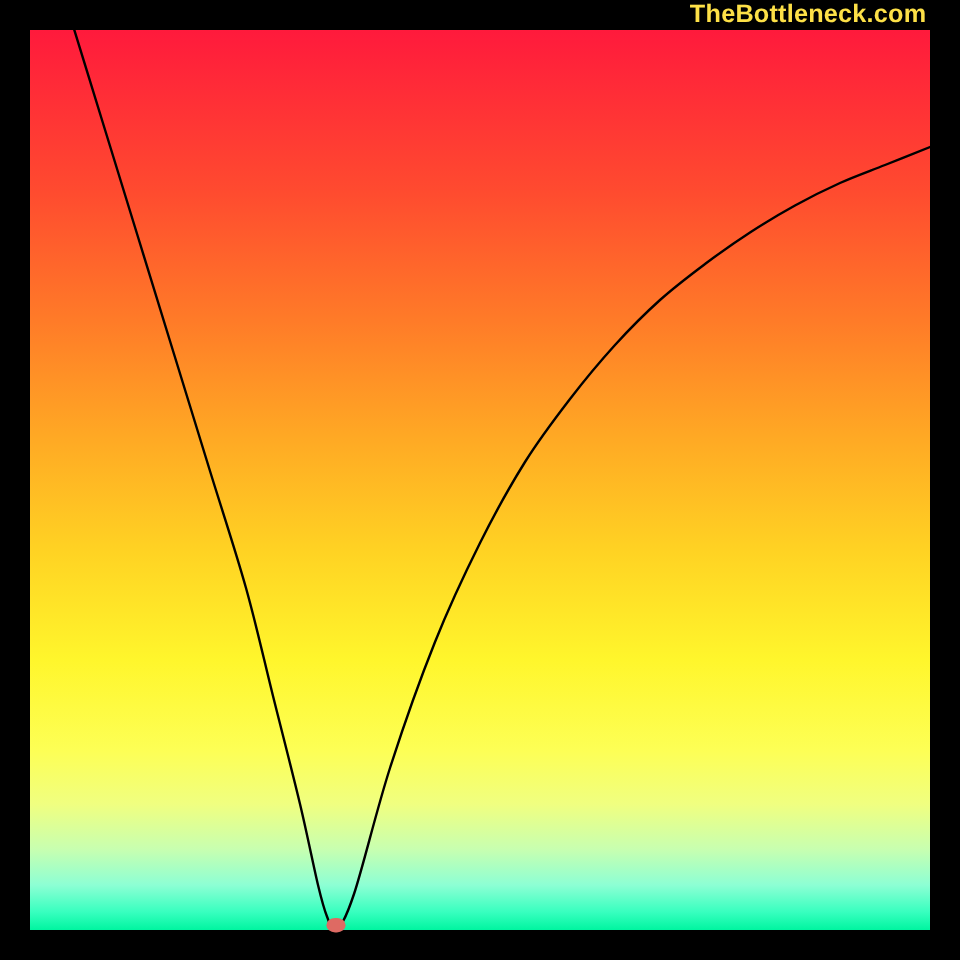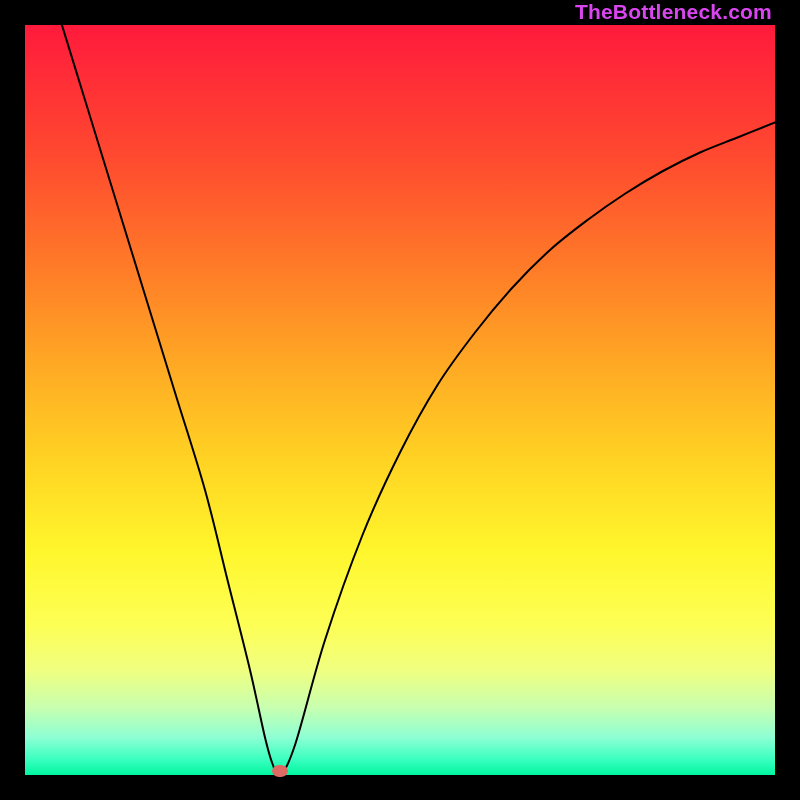--- a/index.html
+++ b/index.html
@@ -31,21 +31,21 @@
       #00f5a0 100%
     );
   }
   .watermark {
     position: absolute;
     top: 0px;
     right: 28px;
     font-family: Arial, Helvetica, sans-serif;
     font-size: 21px;
     font-weight: 600;
-    color: #d946ef;
+    color: #fde047;
     letter-spacing: 0.2px;
   }
   svg.curve {
     position: absolute;
     left: 0; top: 0;
     width: 750px; height: 750px;
   }
   .marker {
     position: absolute;
     width: 16px;

